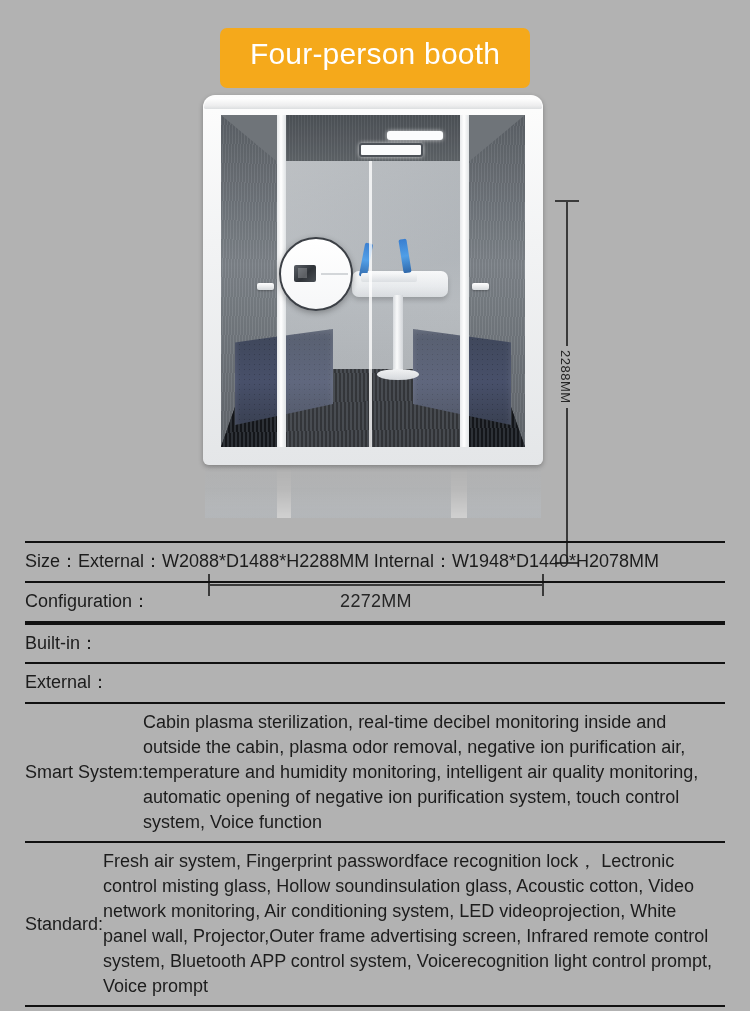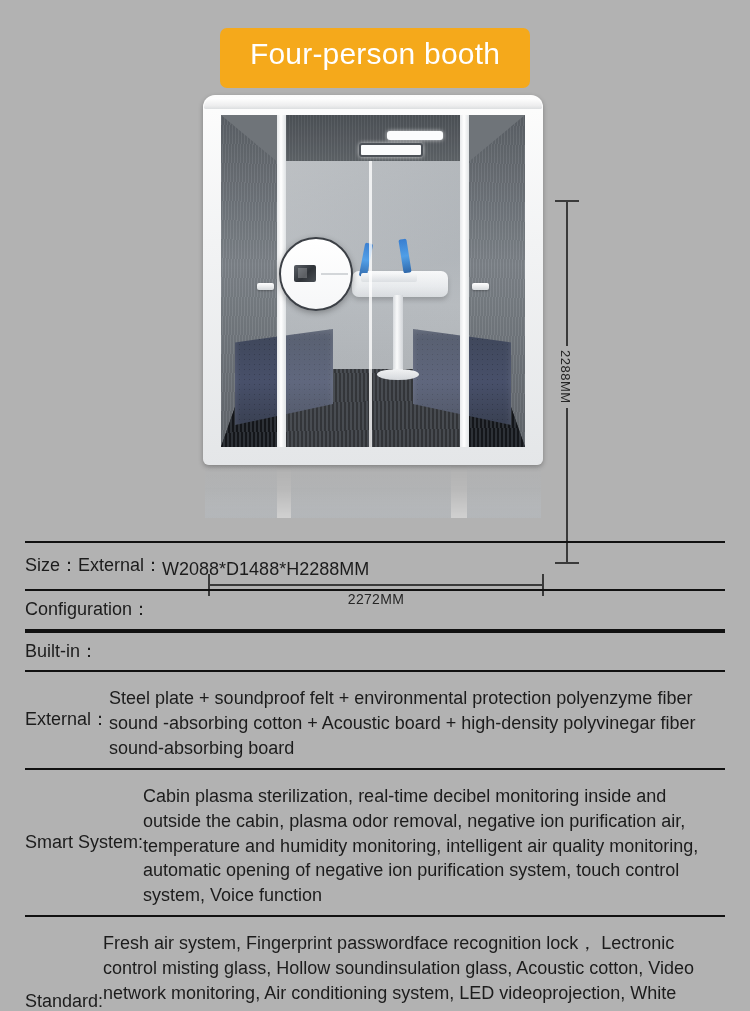--- a/index.html
+++ b/index.html
@@ -290,21 +290,21 @@
     top: -10px;
     width: 2px; height: 22px;
     background: #3a3a3a;
   }
   .dim-h .cap.l { left: 0; }
   .dim-h .cap.r { right: 0; }
   .dim-h-label {
     position: absolute;
     left: 0; right: 0; top: 7px;
     text-align: center;
-    font-size: 14px;
+    font-size: 18px;
     color: #262626;
     letter-spacing: 0.3px;
   }
 
   
   .spec-table {
     position: absolute;
     left: 25px;
     top: 541px;
     width: 700px;
@@ -322,21 +322,20 @@
     line-height: 1.38;
     color: #1c1c1c;
   }
   .spec-label {
     white-space: nowrap;
     flex: 0 0 auto;
   }
   .spec-value {
     flex: 1 1 auto;
     min-width: 0;
-    margin-top: 8px;
   }
   .row-size .spec-value {
     display: flex;
     justify-content: space-between;
     padding-right: 66px;
   }
   .indent-hang {
     padding-left: 0;
   }
 </style>
@@ -409,20 +408,21 @@
 </div>
 
 <div class="spec-table">
 
   <div class="rule"></div>
 
   <div class="spec-row row-size">
     <span class="spec-label">Size：External：</span>
     <span class="spec-value">
       <span>W2088*D1488*H2288MM</span>
+      <span>Internal：W1948*D1440*H2078MM</span>
     </span>
   </div>
 
   <div class="rule"></div>
 
   <div class="spec-row">
     <span class="spec-label">Configuration：</span>
   </div>
 
   <div class="rule"></div>
@@ -431,21 +431,20 @@
   <div class="rule"></div>
 
   <div class="spec-row">
     <span class="spec-label">Built-in：</span>
   </div>
 
   <div class="rule"></div>
 
   <div class="spec-row">
     <span class="spec-label">External：</span>
-    <span class="spec-value indent-hang">Steel plate + soundproof felt + environmental protection polyenzyme fiber sound -absorbing cotton + Acoustic board + high-density polyvinegar fiber sound-absorbing board</span>
   </div>
 
   <div class="rule"></div>
 
   <div class="spec-row">
     <span class="spec-label">Smart System:</span>
     <span class="spec-value indent-hang">Cabin plasma sterilization, real-time decibel monitoring inside and outside the cabin, plasma odor removal, negative ion purification air, temperature and humidity monitoring, intelligent air quality monitoring, automatic opening of negative ion purification system, touch control system, Voice function</span>
   </div>
 
   <div class="rule"></div>

